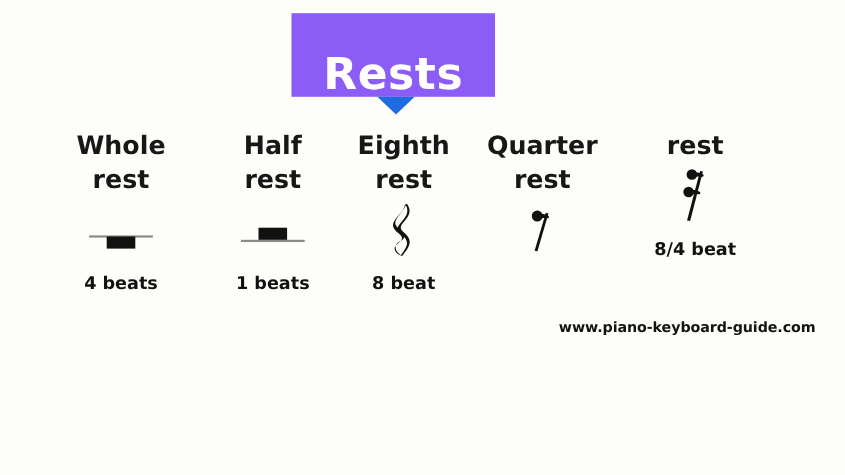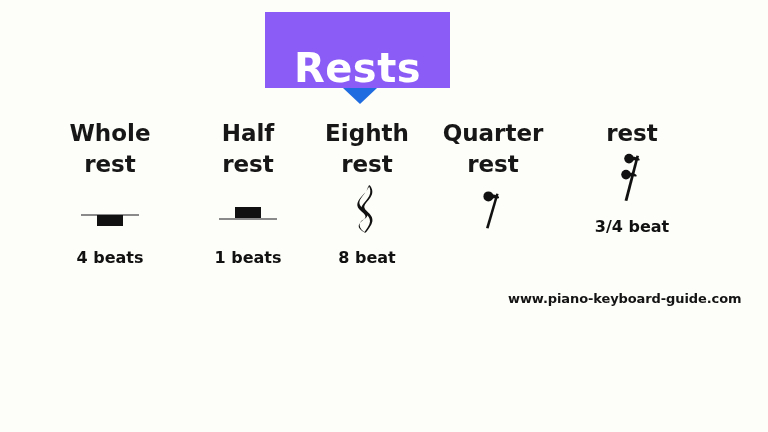--- a/index.html
+++ b/index.html
@@ -234,20 +234,20 @@
                    C17.4 9.2 14.2 9.2 11.8 10.2 Z" fill="#111111"></path>
 
           <circle cx="11.0" cy="7.6" r="4.8" fill="#111111"></circle>
 
           <path d="M8.6 22.2 C11.4 21.4 15.2 21.6 18.0 23.4 C19.2 24.2 18.8 25.8 17.2 25.6
                    C14.4 25.2 11.2 25.2 8.8 26.2 Z" fill="#111111"></path>
 
           <circle cx="8.0" cy="23.6" r="4.8" fill="#111111"></circle>
         </svg>
       </div>
-      <div class="col-beats">3/4 beat</div>
+      <div class="col-beats">8/4 beat</div>
     </div>
 
   </div>
 
   <div class="watermark">www.piano-keyboard-guide.com</div>
 
 </div>
 
 </body></html>

